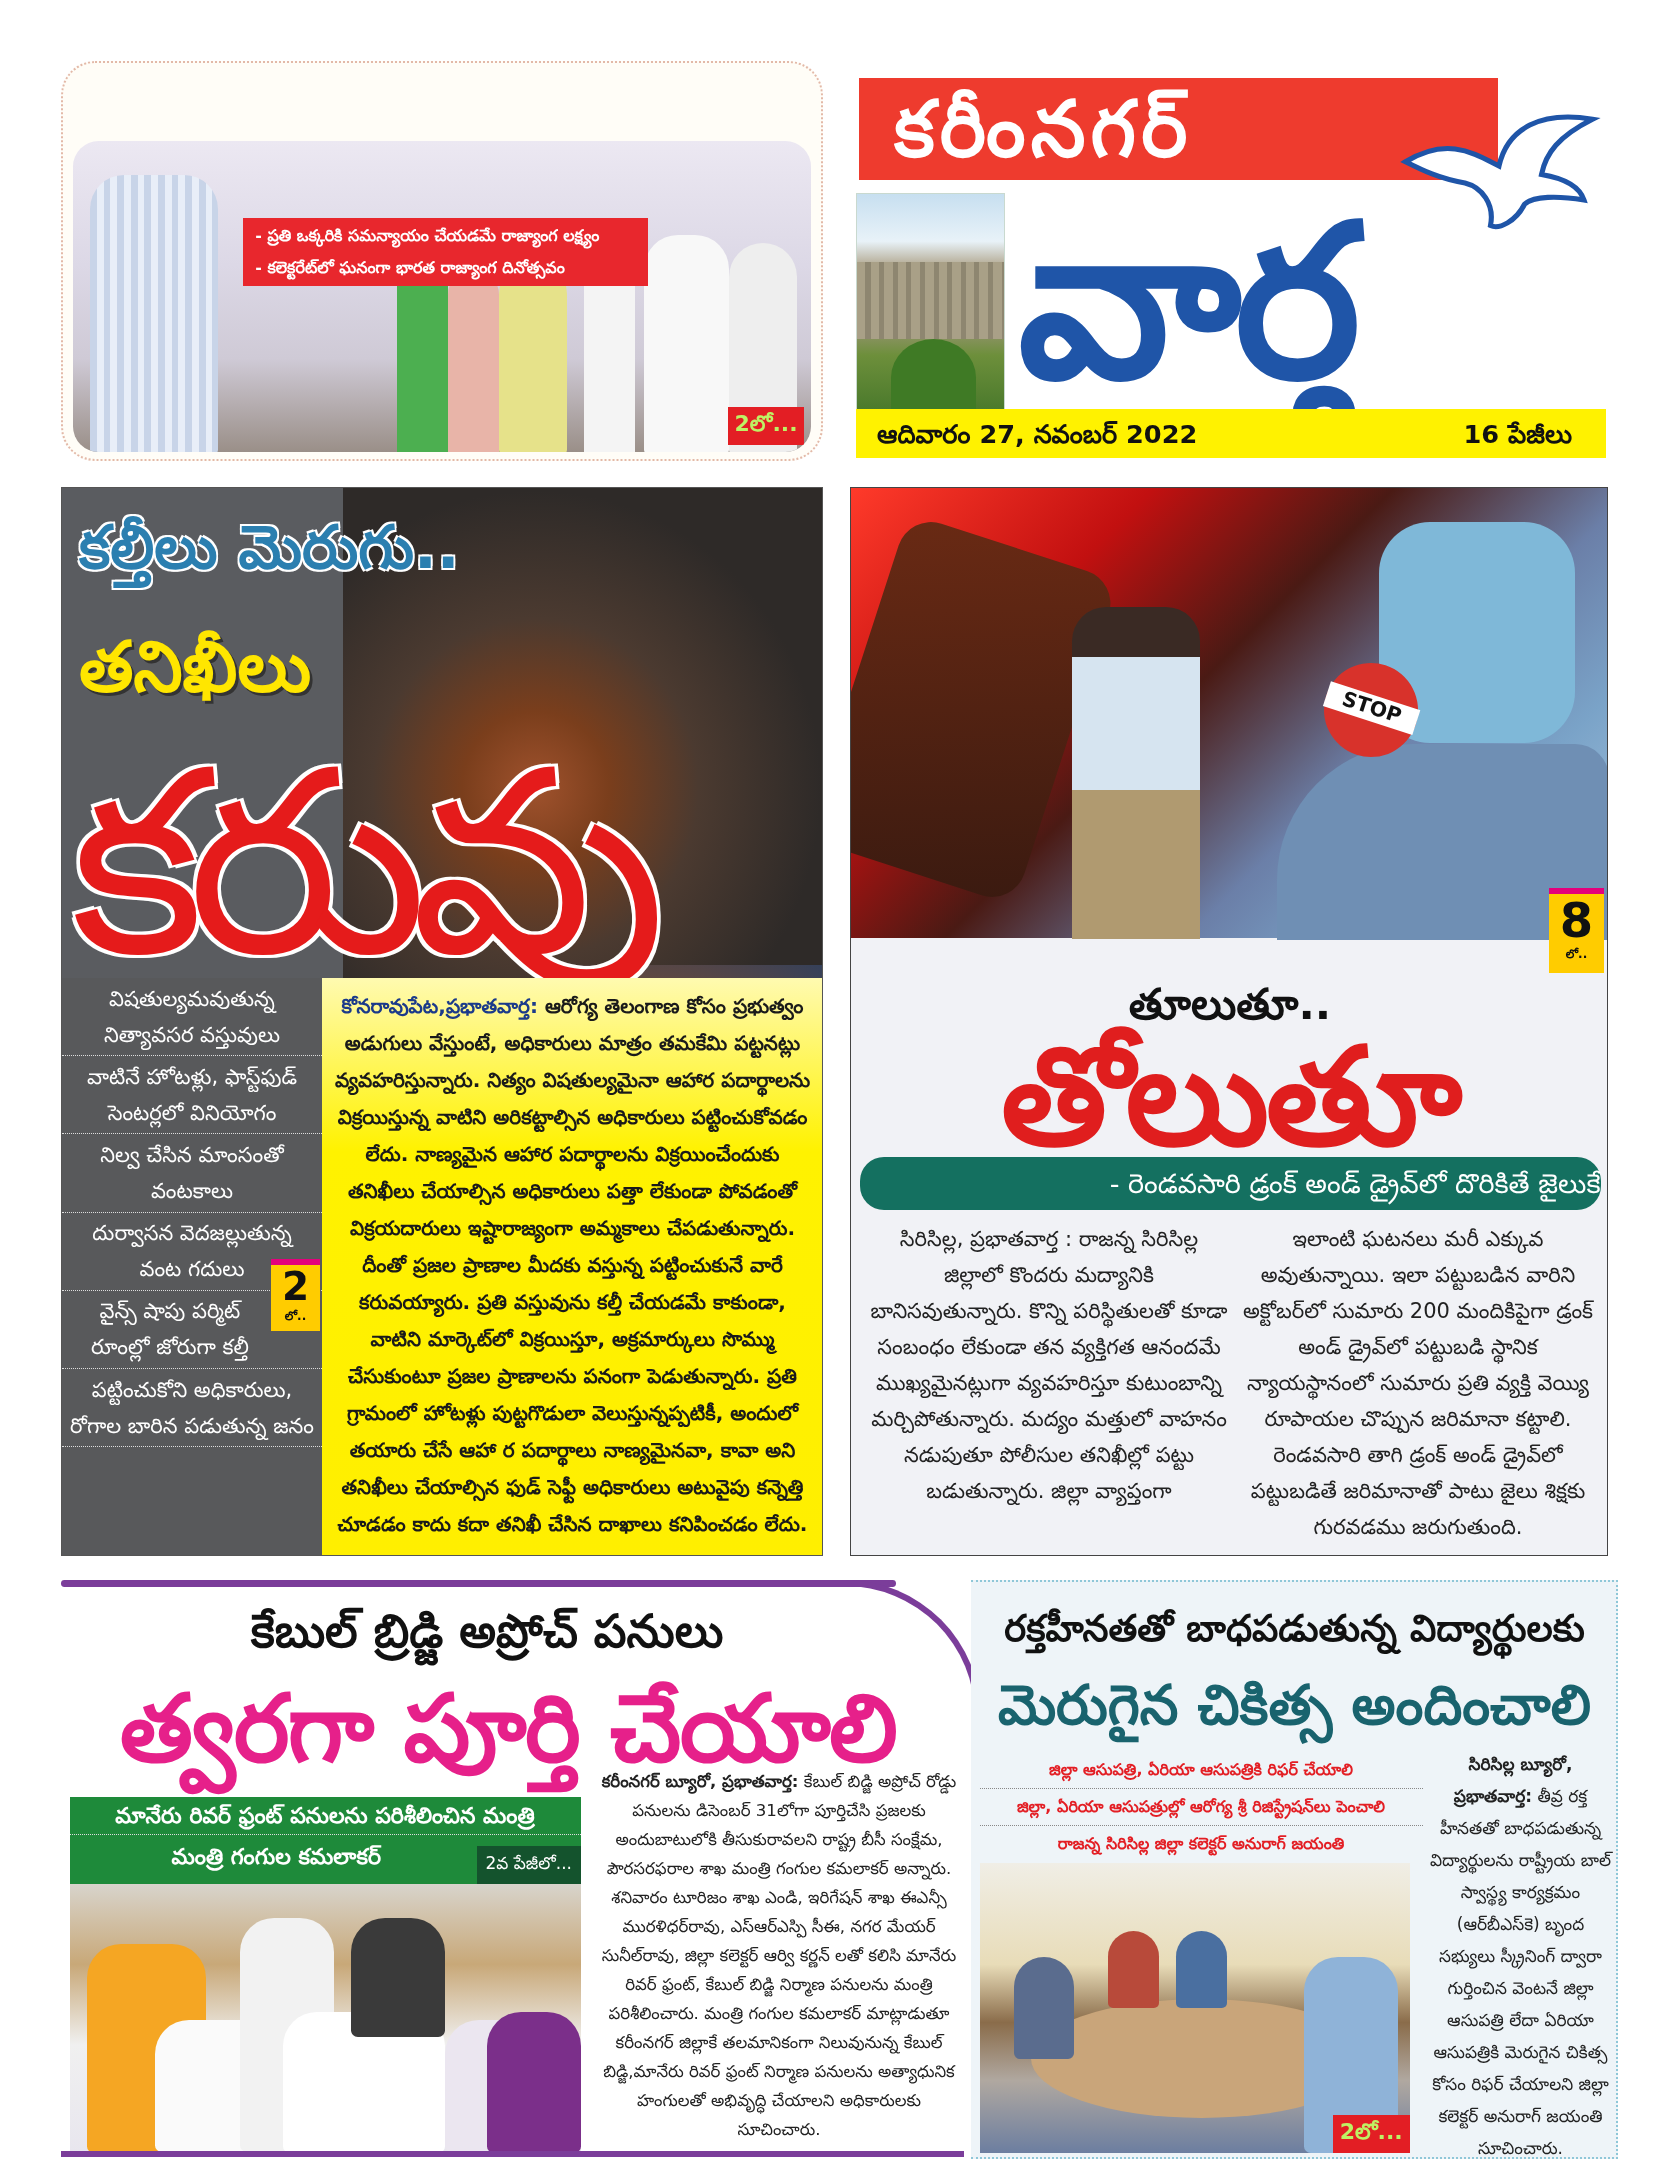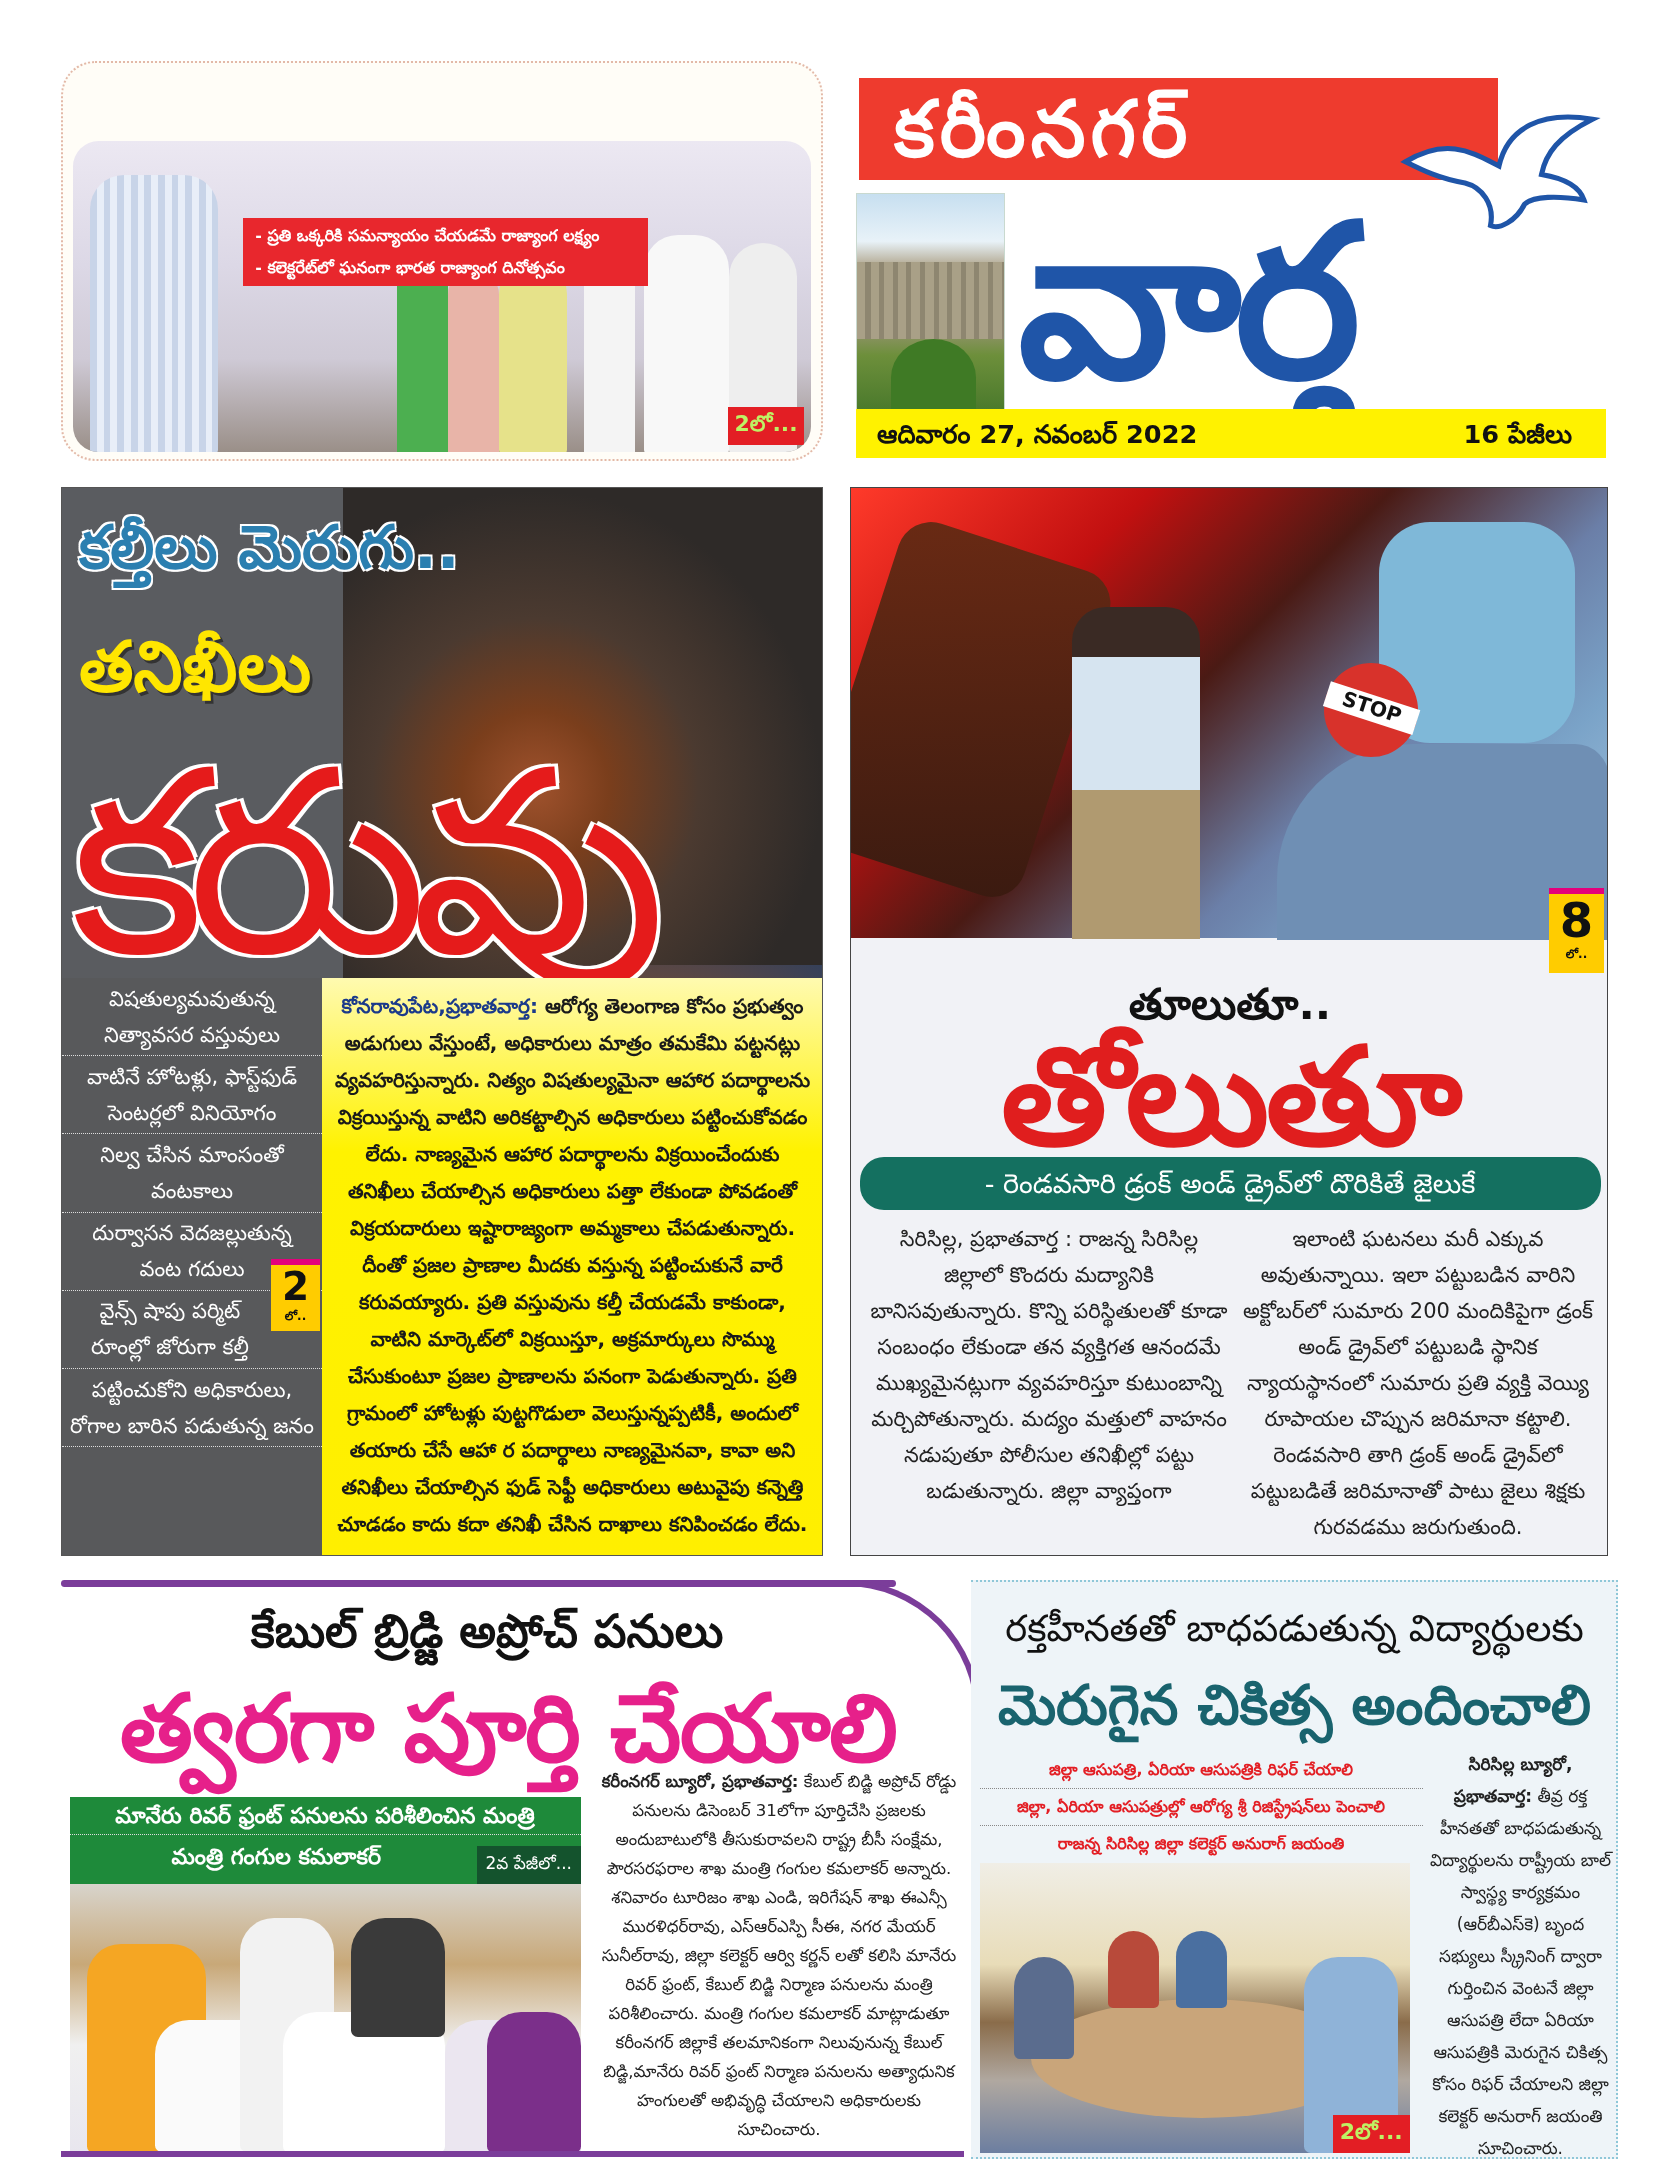--- a/index.html
+++ b/index.html
@@ -48,21 +48,21 @@
   .badge-yellow .lo { font-weight: bold; font-size: 12px; line-height: 15.3px; color: #111; display: block; }
 
   
   #drunk-box { left: 850px; top: 487px; width: 758px; height: 1069px; border: 1.7px solid #444; background: #f1f2f6; overflow: hidden; }
   #drunk-photo { left: 0; top: 0; width: 758px; height: 450px;
     background: linear-gradient(135deg, #ff3a2a 0%, #c21010 25%, #4a1a14 45%, #6b7fa8 65%, #7aa3c8 80%, #a8c6df 100%); }
   #stop-sign { left: 473px; top: 175px; width: 94px; height: 94px; border-radius: 50%; background: #d8322b; transform: rotate(18deg); }
   #stop-sign span { display:block; margin-top: 32px; background: #fff; color: #111; font-weight: bold; font-size: 20.4px; text-align:center; line-height: 25.6px; }
   #drunk-kicker { left: 0; top: 486px; width: 758px; text-align: center; font-weight: bold; font-size: 43px; line-height: 60px; color: #111; }
   #drunk-headline { left: 0; top: 528px; width: 758px; text-align: center; font-weight: bold; font-size: 136px; line-height: 162px; color: #e01e1e; letter-spacing: -3.4px; }
-  #drunk-strap { left: 8.5px; top: 669px; width: 741px; height: 53px; background: #147060; color: #fff; text-align: center; font-size: 27px; line-height: 53px; border-radius: 24px; }
+  #drunk-strap { left: 8.5px; top: 669px; width: 741px; height: 53px; background: #147060; color: #fff; text-align: right; font-size: 27px; line-height: 53px; border-radius: 24px; }
   #drunk-col1 { left: 19px; top: 733px; width: 358px; }
   #drunk-col2 { left: 388px; top: 733px; width: 358px; }
   .body-plain { font-size: 21px; line-height: 36px; text-align: center; color: #222; }
 
   
   #bridge-box { left: 61px; top: 1580px; width: 899px; height: 579px; }
   #bridge-topline { left: 0; top: 0; width: 835px; height: 6.8px; background: #7b3d9a; border-radius: 3.4px; }
   #bridge-curve { left: 767px; top: 0; width: 153px; height: 579px; border-top: 6.8px solid #7b3d9a; border-right: 6.8px solid #7b3d9a; border-radius: 0 136px 0 0; }
   #bridge-kicker { left: 0; top: 17px; width: 852px; text-align: center; font-weight: bold; font-size: 46px; line-height: 68px; color: #111; }
   #bridge-headline { left: 0; top: 85px; width: 894px; text-align: center; font-weight: bold; font-size: 94px; line-height: 128px; color: #e6208a; letter-spacing: -1.7px; }
@@ -71,21 +71,21 @@
   #bridge-strap .l2 { font-size: 22px; line-height: 44px; padding-left: 102px; font-weight: bold; }
   #bridge-strap .pg { position: absolute; right: 0; bottom: 0; background: #14532d; color: #fff; font-size: 17px; padding: 6.8px 8.5px; font-weight: normal; }
   #bridge-photo { left: 8.5px; top: 304px; width: 511px; height: 268px;
     background: linear-gradient(180deg, #d8d4cc 0%, #c8a878 30%, #f0f0f0 60%, #e8e6ee 100%); overflow:hidden; }
   #bridge-body { left: 537px; top: 187px; width: 362px; }
   .body-small { font-size: 16.6px; line-height: 29px; text-align: center; color: #222; }
   .body-small b { font-weight: bold; }
 
   
   #anemia-box { left: 971px; top: 1580px; width: 647px; height: 579px; background: #eef4f8; border-top: 2.6px dotted #8fc7d8; border-right: 2.6px dotted #8fc7d8; border-bottom: 2.6px dotted #8fc7d8; }
-  #anemia-kicker { left: 0; top: 12.8px; width: 647px; text-align: center; font-weight: normal; font-size: 37px; line-height: 68px; color: #111; }
+  #anemia-kicker { left: 0; top: 12.8px; width: 647px; text-align: center; font-weight: bold; font-size: 37px; line-height: 68px; color: #111; }
   #anemia-headline { left: 0; top: 81px; width: 647px; text-align: center; font-weight: bold; font-size: 55px; line-height: 85px; color: #19636e; }
   #anemia-subs { left: 8.5px; top: 170px; width: 443px; }
   .sub-red { color: #e31e24; font-size: 16px; line-height: 36px; text-align: center; font-weight: bold; border-bottom: 1.7px dotted #888; }
   .sub-red:last-child { border-bottom: none; }
   #anemia-photo { left: 8.5px; top: 281px; width: 430px; height: 290px;
     background: linear-gradient(180deg, #f0eee6 0%, #e8dcb8 35%, #8a6c4a 55%, #b0a8a0 75%, #6c7ea0 100%); overflow: hidden; }
   #anemia-body { left: 456px; top: 166px; width: 187px; }
   .body-narrow { font-size: 17px; line-height: 32px; text-align: center; color: #222; }
 </style>
 </head>

